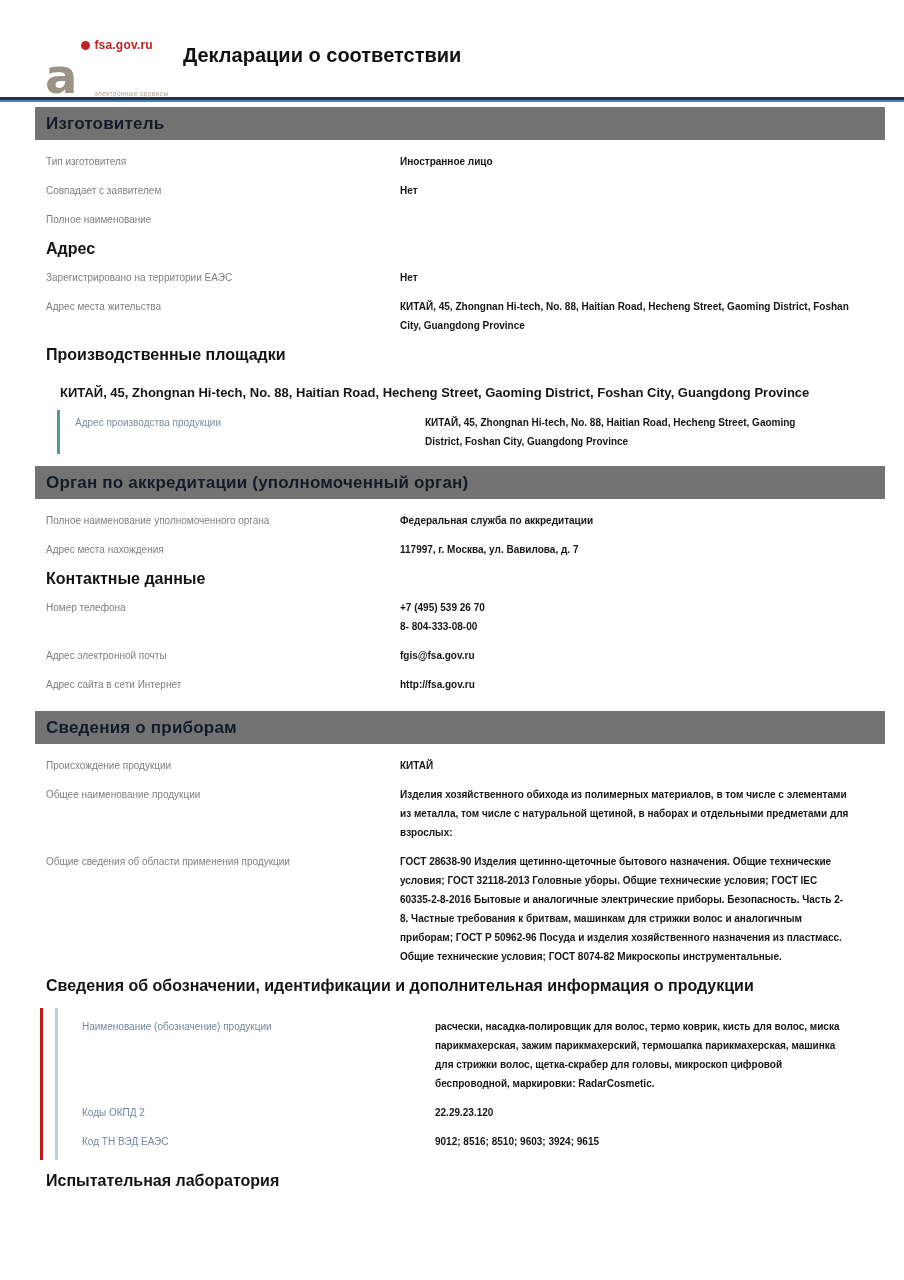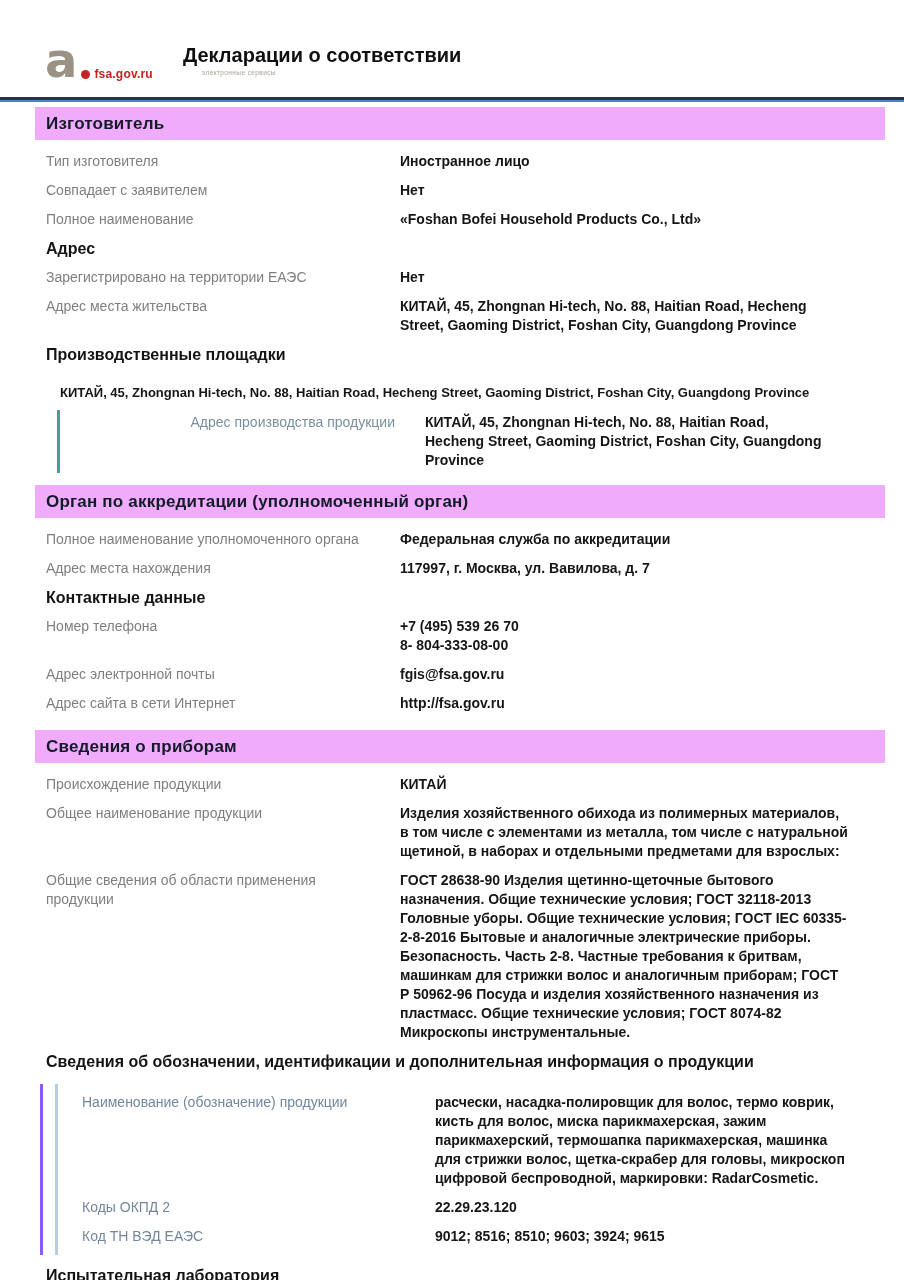--- a/index.html
+++ b/index.html
@@ -11,49 +11,49 @@
     color: #161616;
   }
   
   .header { position: relative; height: 97px; }
   .logo { position: absolute; left: 45px; top: 38px; display: flex; align-items: flex-end; }
   .logo-letter {
     font-family: "DejaVu Sans", sans-serif;
     font-size: 48px; line-height: 44px; font-weight: 700;
     color: #9a9285;
   }
-  .logo-right { display: flex; flex-direction: row; margin-left: 4px; padding-bottom: 1px; gap: 36px; }
+  .logo-right { display: flex; flex-direction: column; margin-left: 4px; padding-bottom: 1px; gap: 36px; }
   .logo-site-row { display: flex; align-items: center; }
   .logo-dot { width: 9px; height: 9px; border-radius: 50%; background: #c32222; margin-right: 4px; }
   .logo-site { color: #c32222; font-size: 12px; font-weight: 700; letter-spacing: .2px; }
   .logo-tagline { color: #aaa294; font-size: 6.5px; margin-left: 13px; margin-top: 2px; letter-spacing: .4px; }
   .page-title { position: absolute; left: 183px; top: 44px; font-size: 20px; font-weight: 700; color: #101010; }
   
   .rule-dark { height: 3px; background: #22354f; }
   .rule-blue { height: 2px; background: #4f81bd; }
   
   .content { margin: 0 19px 0 35px; width: 850px; }
   .band {
-    background: #f0abfc; height: 33px; margin-top: 12px; margin-bottom: 7px;
+    background: #737373; height: 33px; margin-top: 12px; margin-bottom: 7px;
     display: flex; align-items: center; padding-left: 11px;
     font-size: 17px; font-weight: 700; color: #141b28; letter-spacing: .2px;
   }
   .band.first { margin-top: 5px; }
-  .row { display: flex; padding: 5px 11px; font-size: 14px; line-height: 19px; }
+  .row { display: flex; padding: 5px 11px; font-size: 10px; line-height: 19px; }
   .lbl { flex: 0 0 334px; padding-right: 10px; color: #7f7f7f; font-weight: 400; }
   .val { flex: 1; padding-right: 24px; font-weight: 700; color: #161616; margin-left: 20px; }
   .subheader { padding: 5px 11px; font-size: 16px; line-height: 19px; font-weight: 700; color: #141414; }
   .plain-line { padding: 14px 24px 5px 25px; font-size: 13px; line-height: 19px; font-weight: 700; }
   
   .indent1 { margin-left: 22px; margin-top: 3px; margin-bottom: 8px; border-left: 3px solid #4d9b99; padding-left: 15px; }
   .indent1 .row { padding: 3px 0; }
-  .indent1 .lbl { flex: 0 0 330px; color: #78909e; text-align: right; }
+  .indent1 .lbl { flex: 0 0 330px; color: #78909e; }
   .indent1 .val { padding-right: 60px; }
   
-  .indent2 { margin-left: 5px; margin-top: 8px; margin-bottom: 6px; border-left: 3px solid #8b5cf6; padding-left: 12px; }
+  .indent2 { margin-left: 5px; margin-top: 8px; margin-bottom: 6px; border-left: 3px solid #b91c1c; padding-left: 12px; }
   .indent2-inner { border-left: 3px solid #b9cde2; padding-left: 24px; padding-top: 4px; padding-bottom: 4px; }
   .indent2-inner .row { padding: 5px 0; }
   .indent2-inner .lbl { flex: 0 0 333px; color: #72879c; }
   .indent2-inner .val { padding-right: 40px; }
   .val .line { display: block; }
 </style>
 </head>
 <body>
 
 <div class="header">
@@ -81,21 +81,20 @@
     <div class="row">
       <span class="lbl">Тип изготовителя</span>
       <span class="val">Иностранное лицо</span>
     </div>
     <div class="row">
       <span class="lbl">Совпадает с заявителем</span>
       <span class="val">Нет</span>
     </div>
     <div class="row">
       <span class="lbl">Полное наименование</span>
-      <span class="val">«Foshan Bofei Household Products Co., Ltd»</span>
     </div>
 
     <div class="subheader">Адрес</div>
 
     <div class="row">
       <span class="lbl">Зарегистрировано на территории ЕАЭС</span>
       <span class="val">Нет</span>
     </div>
     <div class="row">
       <span class="lbl">Адрес места жительства</span>

